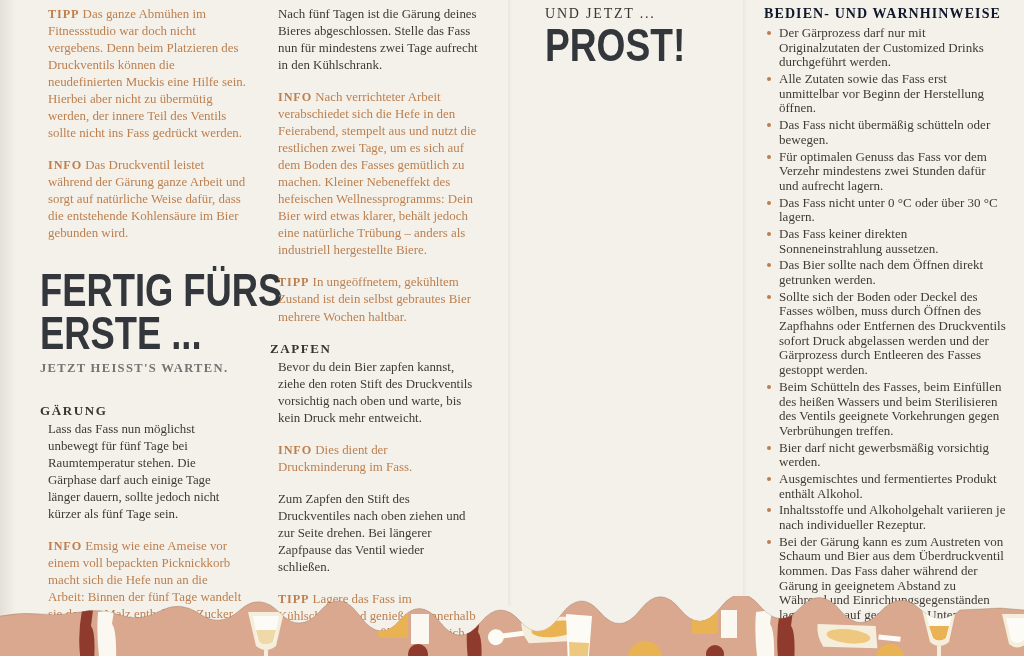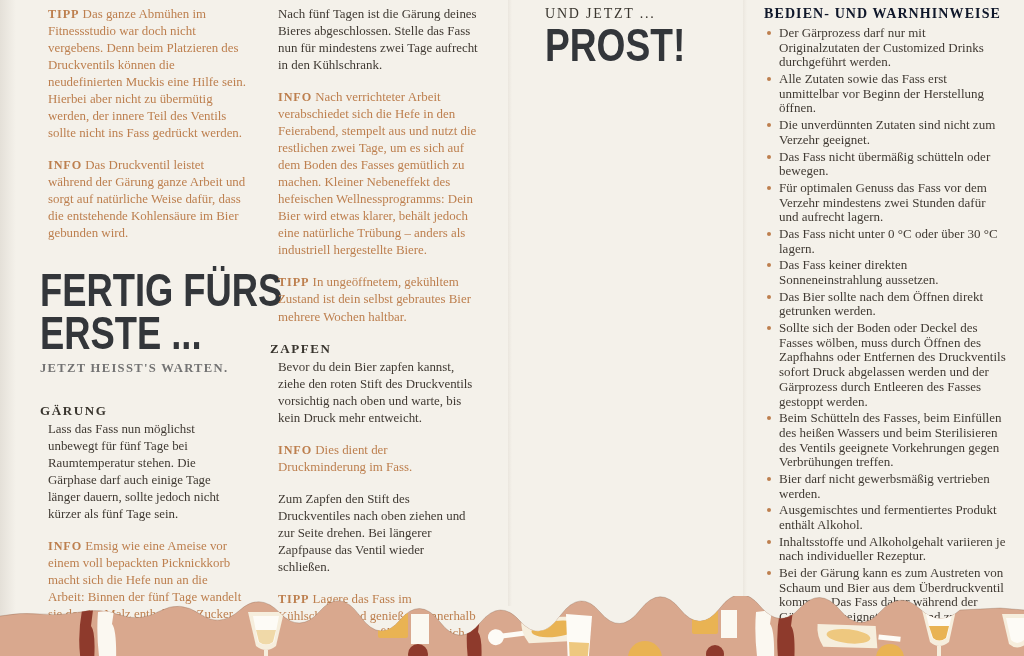--- a/index.html
+++ b/index.html
@@ -77,29 +77,28 @@
     <h1 class="big-prost">
         <span class="hl-line">PROST!</span>
       </h1>
   </section>
 
   <section class="col col4">
     <h2 class="warn-heading">BEDIEN- UND WARNHINWEISE</h2>
     <ul class="warnings">
       <li><span>Der Gärprozess darf nur mit Originalzutaten der Customized Drinks durchgeführt werden.</span></li>
       <li><span>Alle Zutaten sowie das Fass erst unmittelbar vor Beginn der Herstellung öffnen.</span></li>
-      <li><span>Die unverdünnten Zutaten sind nicht zum Verzehr geeignet.</span></li>
       <li><span>Das Fass nicht übermäßig schütteln oder bewegen.</span></li>
       <li><span>Für optimalen Genuss das Fass vor dem Verzehr mindestens zwei Stunden dafür und aufrecht lagern.</span></li>
       <li><span>Das Fass nicht unter 0 °C oder über 30 °C lagern.</span></li>
       <li><span>Das Fass keiner direkten Sonneneinstrahlung aussetzen.</span></li>
       <li><span>Das Bier sollte nach dem Öffnen direkt getrunken werden.</span></li>
       <li><span>Sollte sich der Boden oder Deckel des Fasses wölben, muss durch Öffnen des Zapfhahns oder Entfernen des Druckventils sofort Druck abgelassen werden und der Gärprozess durch Entleeren des Fasses gestoppt werden.</span></li>
       <li><span>Beim Schütteln des Fasses, beim Einfüllen des heißen Wassers und beim Sterilisieren des Ventils geeignete Vorkehrungen gegen Verbrühungen treffen.</span></li>
-      <li><span>Bier darf nicht gewerbsmäßig vertrieben werden.</span></li>
+      <li><span>Bier darf nicht gewerbsmäßig vorsichtig werden.</span></li>
       <li><span>Ausgemischtes und fermentiertes Produkt enthält Alkohol.</span></li>
       <li><span>Inhaltsstoffe und Alkoholgehalt variieren je nach individueller Rezeptur.</span></li>
       <li><span>Bei der Gärung kann es zum Austreten von Schaum und Bier aus dem Überdruckventil kommen. Das Fass daher während der Gärung in geeignetem Abstand zu Während und Einrichtungsgegenständen lagern. Fass auf geeignetem Untergrund aufstellen.</span></li>
     </ul>
   </section>
 
   <svg class="band" viewBox="0 0 1024 60" preserveAspectRatio="none" xmlns="http://www.w3.org/2000/svg">
     <defs>
       <clipPath id="torn">
         <path d="M0,60 L0,20 Q20,16 40,18 T80,16 T120,19 T160,15 T200,18 T240,14 T280,17 T320,15 T360,20 T400,24 T440,26 T480,27 T520,25 T560,20 T600,16 T640,14 T680,13 T720,12 T760,10 T800,12 T840,14 T880,16 T920,13 T960,14 L1000,12 L1024,14 L1024,60 Z"></path>

